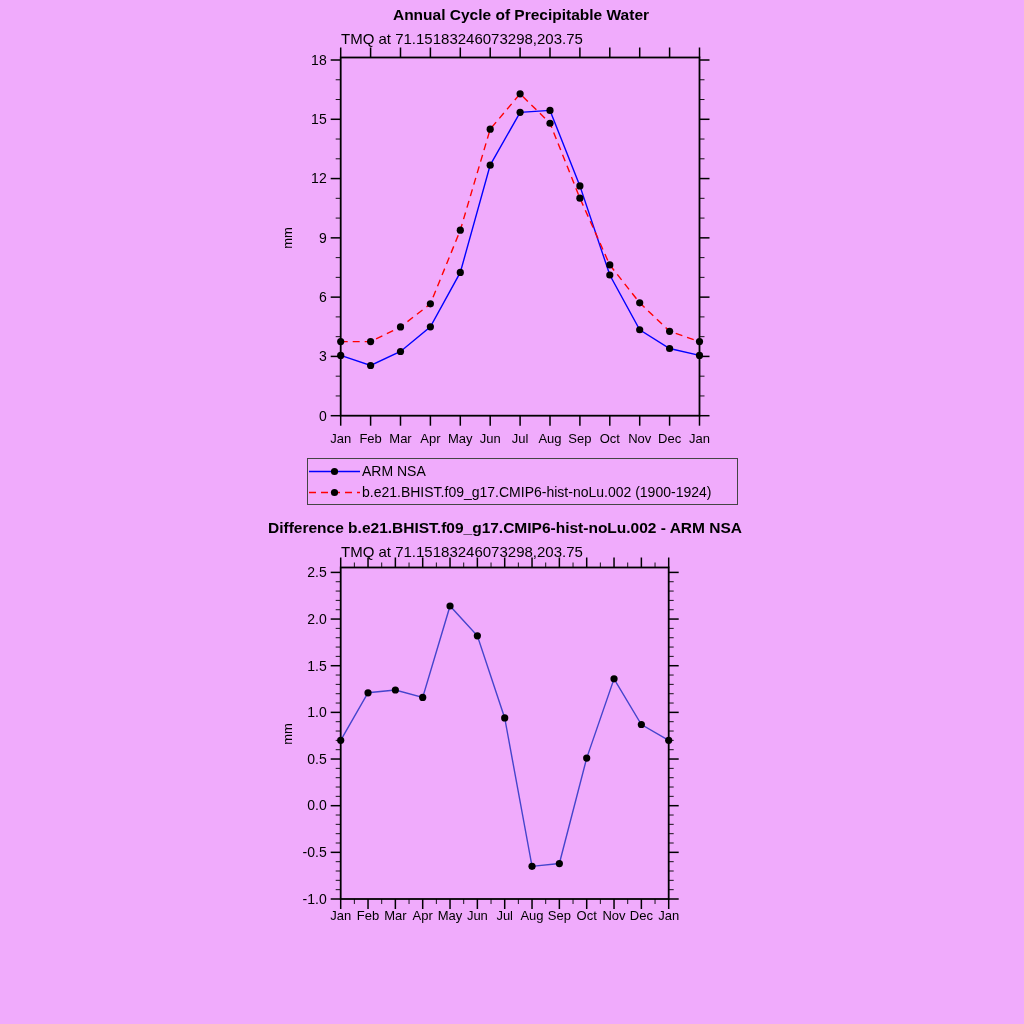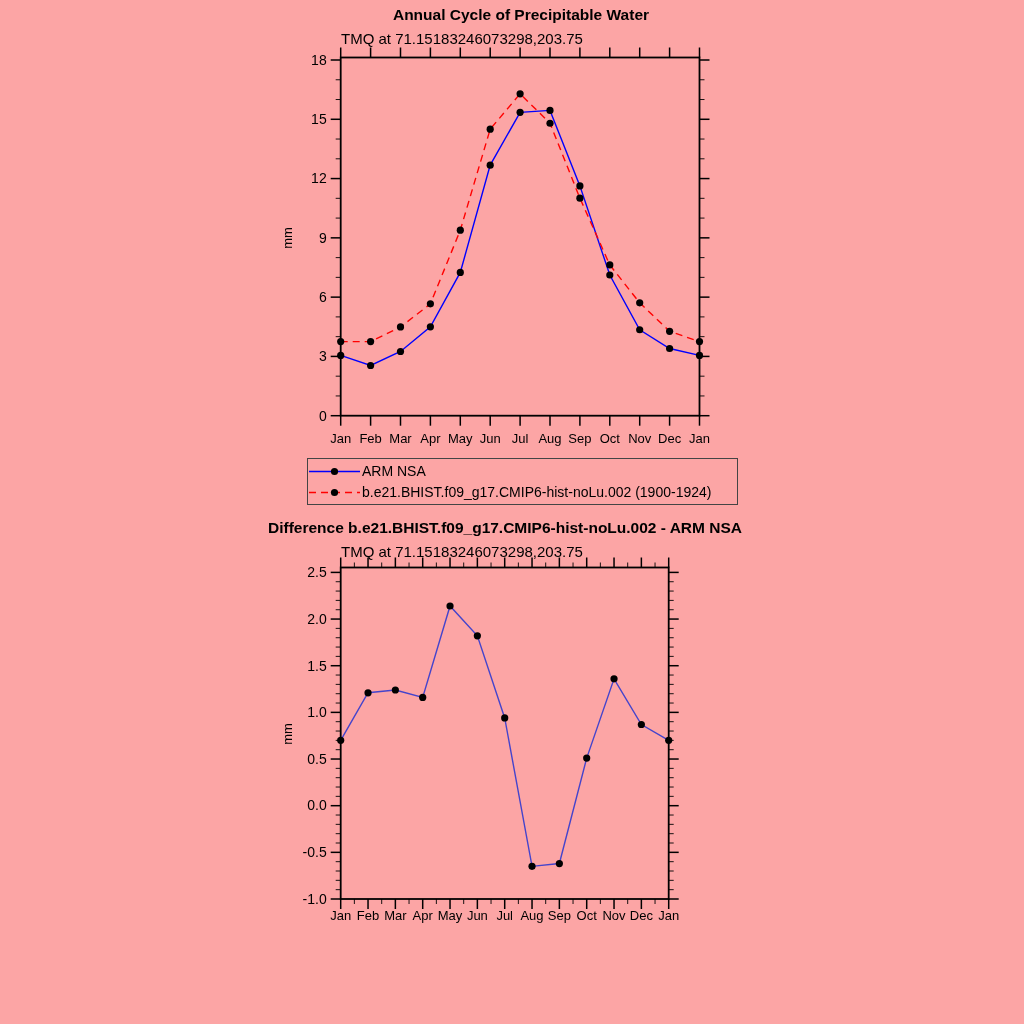--- a/index.html
+++ b/index.html
@@ -1,16 +1,16 @@
 <!DOCTYPE html>
 <html><head>
 <meta charset="utf-8">
 <style>
   html,body{margin:0;padding:0;background:#ffffff;}
-  .page{position:relative;width:1024px;height:1024px;background:#fca5a5;overflow:hidden;
+  .page{position:relative;width:1024px;height:1024px;background:#f0abfc;overflow:hidden;
         font-family:"Liberation Sans", sans-serif;}
   svg{position:absolute;left:0;top:0;}
   svg text{fill:#000000;font-family:"Liberation Sans", sans-serif;}
   .title{font-size:15.5px;font-weight:bold;}
   .subtitle{font-size:15px;}
   .tick-label{font-size:14px;}
   .month-label{font-size:13px;}
   .axis-unit{font-size:13px;}
   .legend-text{font-size:14px;}
 </style>

